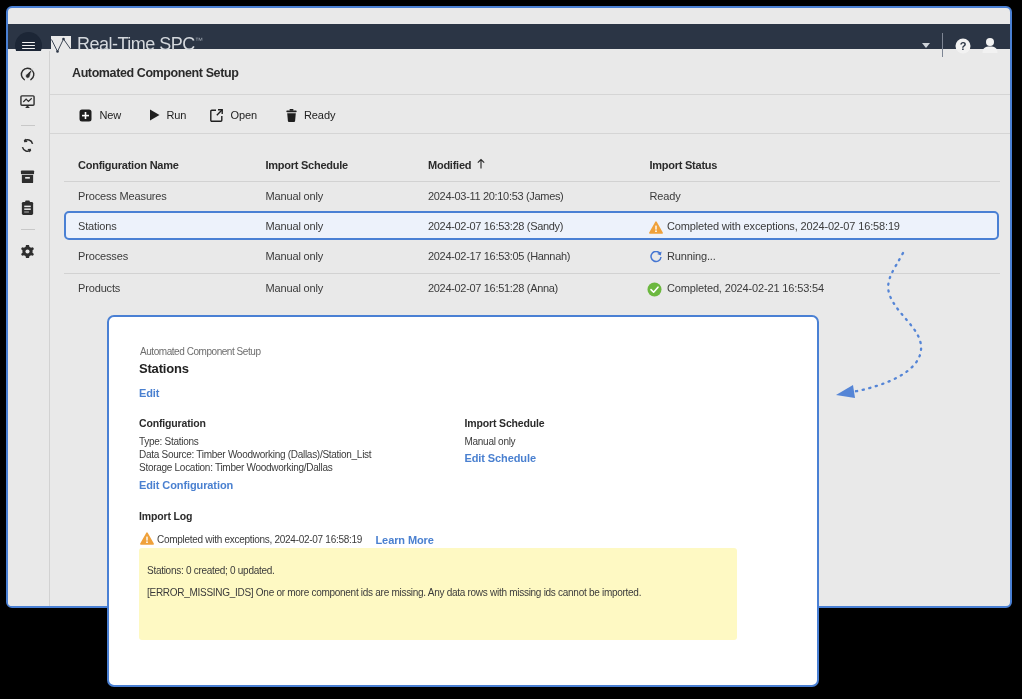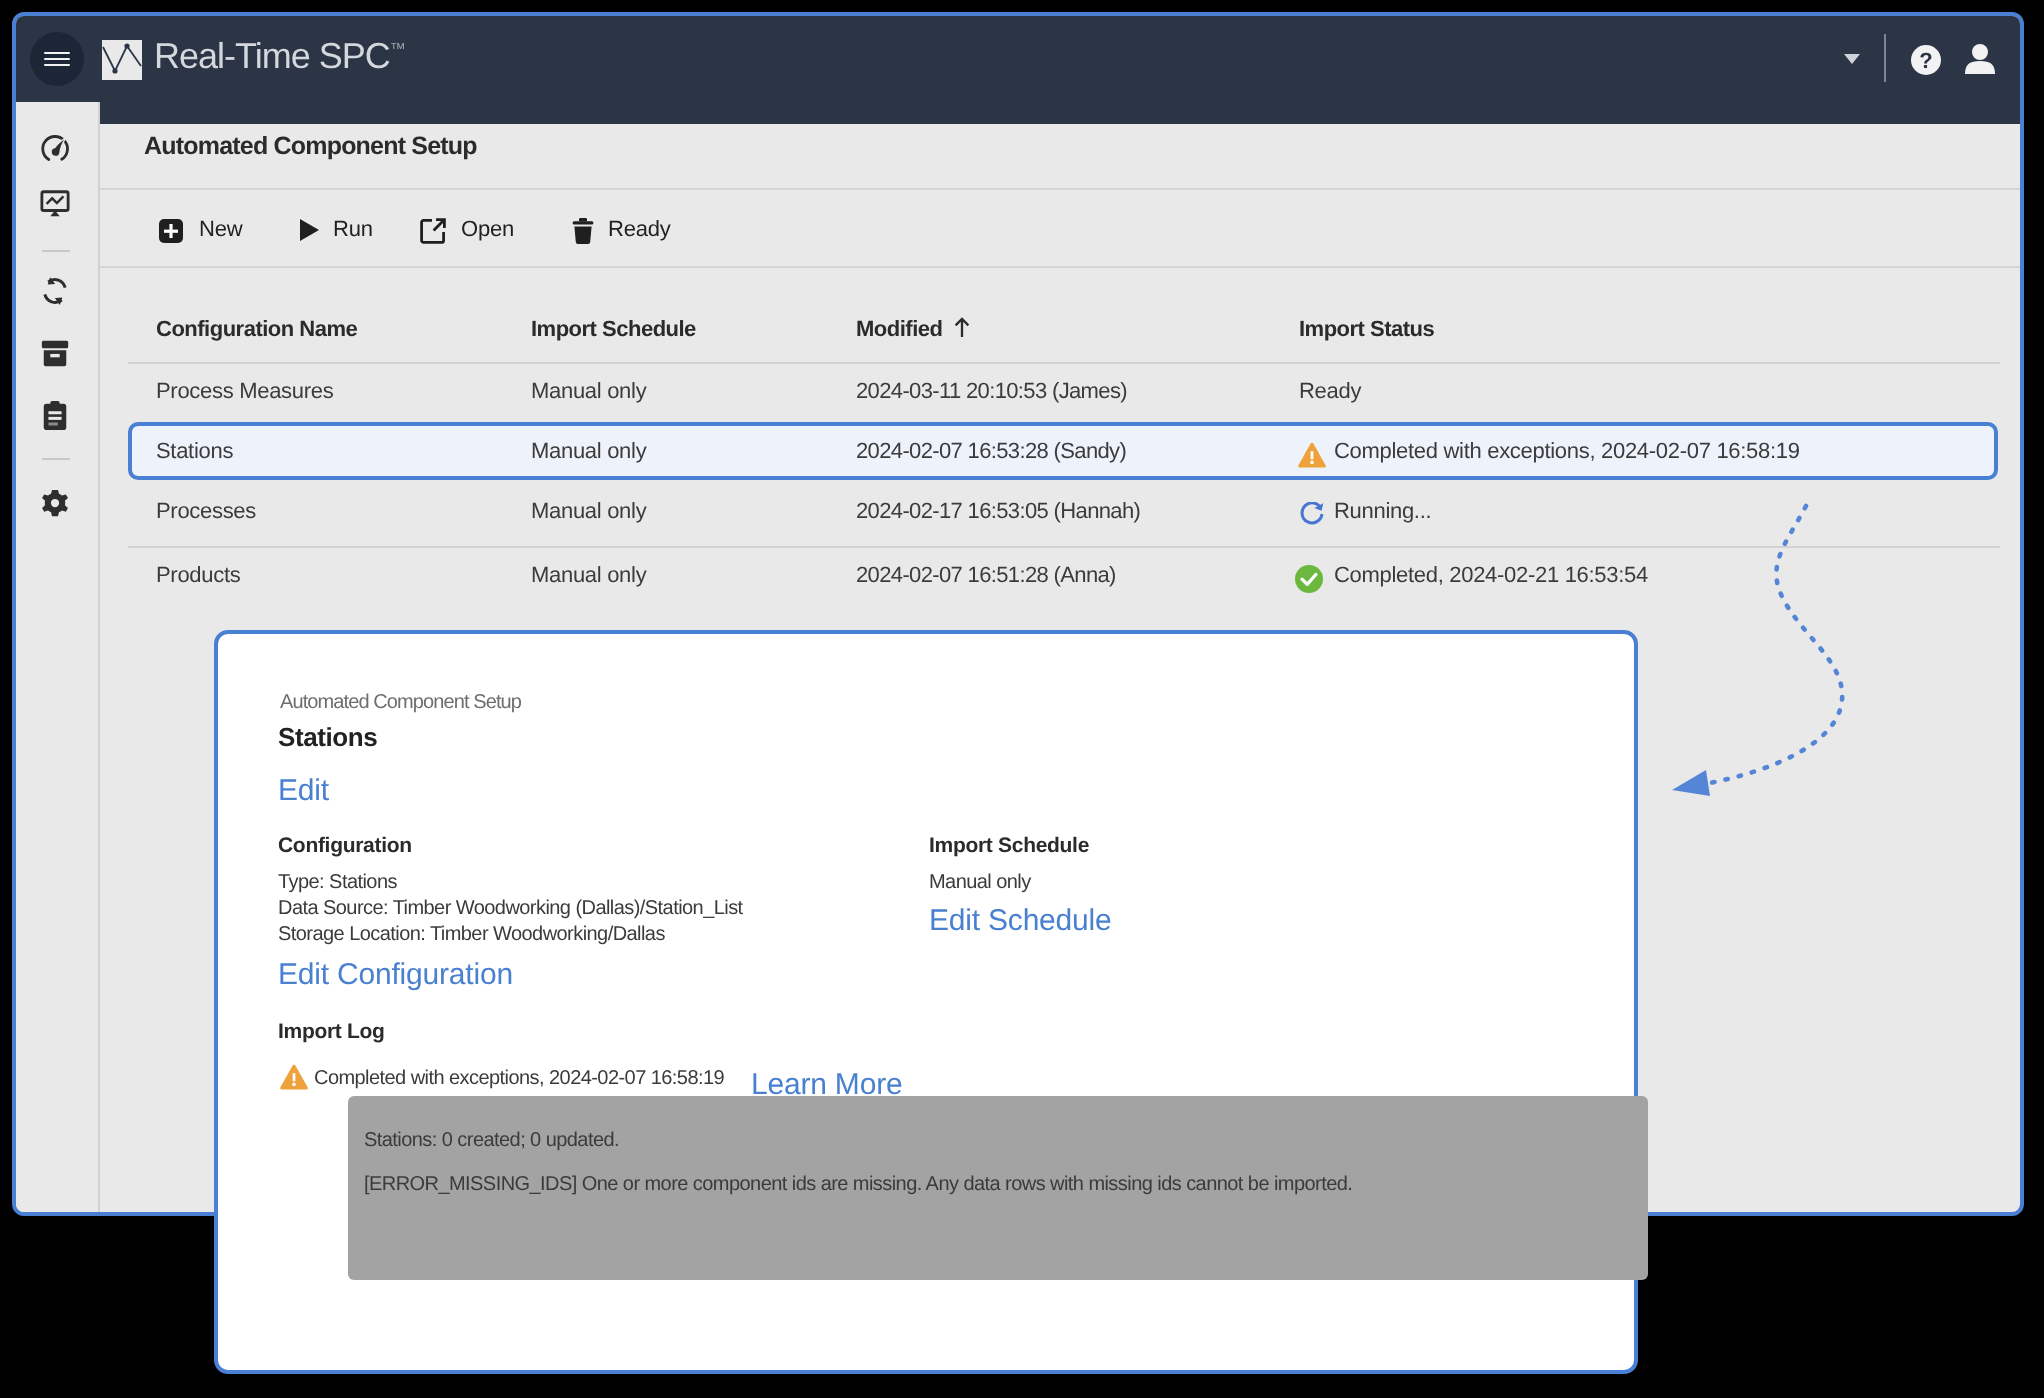--- a/index.html
+++ b/index.html
@@ -1,21 +1,21 @@
 <!DOCTYPE html>
 <html><head>
 <meta charset="utf-8">
 <style>
   * { margin:0; padding:0; box-sizing:border-box; }
   html,body { width:1022px; height:699px; background:#000; overflow:hidden;
     font-family:"Liberation Sans", sans-serif; }
   body { position:relative; }
   #app { position:absolute; left:6px; top:6px; width:1006px; height:602px;
     border:2px solid #4a80d4; border-radius:6px; background:#e9e9e9; overflow:hidden; }
-  #nav { position:absolute; left:0; top:0; width:100%; height:54px; background:#2b3545; }
+  #nav { position:absolute; left:0; top:16px; width:100%; height:25px; background:#2b3545; }
   #burger { position:absolute; left:7px; top:8px; width:27px; height:27px; border-radius:50%;
     background:#1c2636; }
   #burger .l { position:absolute; left:7px; width:13px; height:1.5px; background:#f2f2f2; border-radius:1px; }
   #logo { position:absolute; left:43px; top:12px; width:20px; height:20px; background:#e9e9e9; }
   #brand { position:absolute; left:69px; top:10px; font-size:18px; color:#d4d8dd; letter-spacing:-0.5px; }
   #brand sup { font-size:8px; color:#9aa2ac; }
   #portal { position:absolute; left:818px; top:0; height:43px; line-height:43px; font-size:11px;
     letter-spacing:-0.2px; color:#ced3d9; }
   #caret { position:absolute; left:914px; top:19px; width:0; height:0;
     border-left:4.5px solid transparent; border-right:4.5px solid transparent; border-top:5px solid #ced3d9; }
@@ -39,24 +39,24 @@
   .cell  { position:absolute; font-size:11px; color:#3b3b3b; letter-spacing:-0.15px;text-align:right; }
   .tline { position:absolute; left:13.5px; width:936px; height:1px; background:#d2d2d2; }
   #selrow { position:absolute; left:13.5px; top:160px; width:935px; height:29px;
     background:#edf2fb; border:2px solid #4a80d4; border-radius:5px; }
   .stat { position:absolute; }
   
   #popup { position:absolute; left:107px; top:315px; width:712px; height:372px; background:#fff;
     border:2px solid #4a80d4; border-radius:7px; z-index:5; }
   #popup .small { position:absolute; left:31px; top:29px; font-size:10px; color:#6e6e6e; letter-spacing:-0.45px; }
   #popup .title { position:absolute; left:30px; top:44px; font-size:13px; font-weight:bold; color:#222; letter-spacing:-0.2px; }
-  .blink { color:#4a80d0; font-weight:normal; font-size:15px; letter-spacing:-0.1px; }
+  .blink { color:#4a80d0; font-weight:bold; font-size:11px; letter-spacing:-0.1px; }
   #popup .sect { font-size:10.5px; font-weight:bold; color:#2b2b2b; letter-spacing:-0.15px; }
   #popup .body { font-size:10px; color:#3b3b3b; letter-spacing:-0.28px; }
-  #logbox { position:absolute; left:30px; top:231px; width:650px; height:92px; background:#a3a3a3; border-radius:3px;margin-left:35px; }
+  #logbox { position:absolute; left:30px; top:231px; width:598px; height:92px; background:#fef9c3; border-radius:3px; }
   #logbox div { position:absolute; left:8px; font-size:10px; color:#3b3b3b; letter-spacing:-0.28px; }
   #arrow { position:absolute; left:810px; top:235px; z-index:4; }
 </style>
 </head>
 <body>
 <div id="app">
 
   <div id="nav">
     <div id="burger">
       <div class="l" style="top:9.5px"></div>

